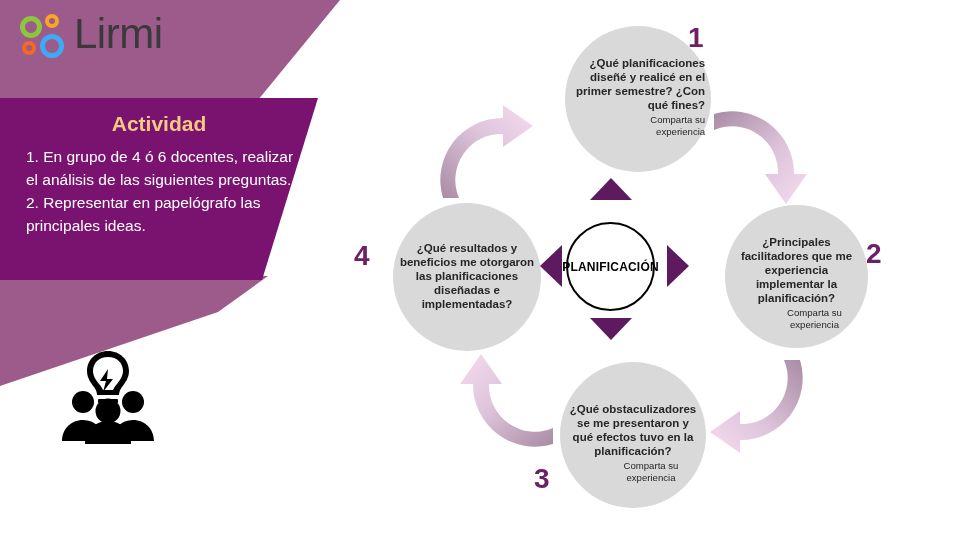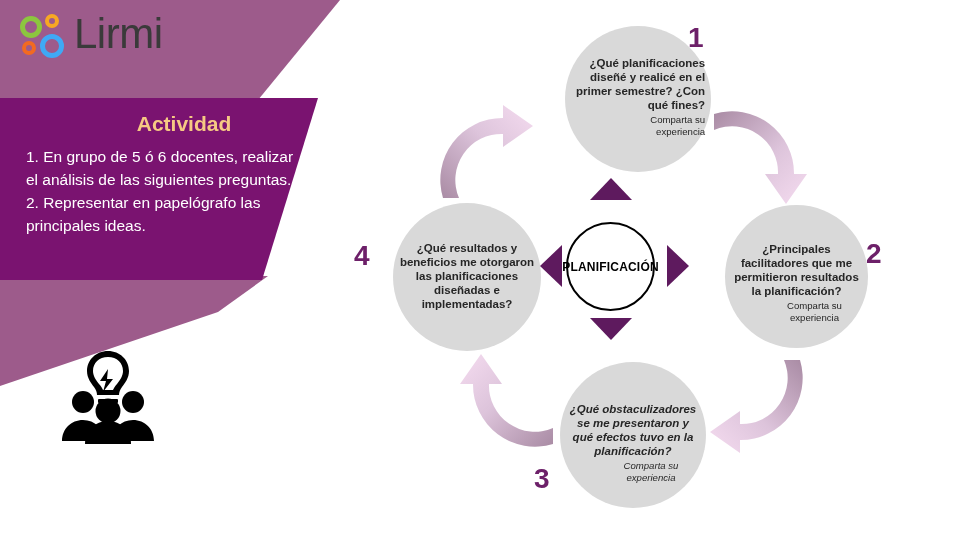--- a/index.html
+++ b/index.html
@@ -62,21 +62,20 @@
 
   
   .act-title {
     position: absolute;
     left: 0; top: 112px;
     width: 318px;
     text-align: center;
     font-size: 21px;
     font-weight: bold;
     color: #f6c983;
-    padding-left: 25px;
   }
   .act-body {
     position: absolute;
     left: 26px; top: 145px;
     width: 270px;
     font-size: 15.5px;
     line-height: 23px;
     color: #ffffff;
   }
 
@@ -153,21 +152,21 @@
     font-weight: normal;
     line-height: 12px;
     color: #262626;
     display: block;
     margin-top: 2px;
     padding-left: 36px;
   }
 
   #node1 { left: 565px; top: 26px;  width: 146px; height: 146px; text-align: right; }
   #node2 { left: 725px; top: 205px; width: 143px; height: 143px; }
-  #node3 { left: 560px; top: 362px; width: 146px; height: 146px; font-style: italic; }
+  #node3 { left: 560px; top: 362px; width: 146px; height: 146px; }
   #node4 { left: 393px; top: 203px; width: 148px; height: 148px; }
 
   #node1 .node-text { padding-bottom: 4px; }
   #node2 .node-text { transform: translateY(6px); }
   #node3 .node-text { transform: translateY(8px); }
 
   
   .center-node {
     position: absolute;
     left: 566px; top: 222px;
@@ -247,21 +246,21 @@
 
   <div class="logo">
     <span class="ring g"></span>
     <span class="ring y"></span>
     <span class="ring o"></span>
     <span class="ring b"></span>
     <span class="logo-word">Lirmi</span>
   </div>
 
   <div class="act-title">Actividad</div>
-  <div class="act-body" style="white-space: pre-line;">1. En grupo de 5 ó 6 docentes, realizar el análisis de las siguientes preguntas.
+  <div class="act-body" style="white-space: pre-line;">1. En grupo de 4 ó 6 docentes, realizar el análisis de las siguientes preguntas.
 2. Representar en papelógrafo las principales ideas.</div>
 
   <div class="team-icon">
     <svg width="100" height="100" viewBox="0 0 100 100" aria-hidden="true">
       <g fill="#000000">
         <path d="M50 6 C38 6 29 15 29 26 c0 7 4 12 7 16 2 3 3 5 3 8 h22 c0-3 1-5 3-8 3-4 7-9 7-16 C71 15 62 6 50 6 z
                  M50 12 c9 0 15 6 15 14 0 5-3 9-6 13-2 2-3 4-4 6 H45 c-1-2-2-4-4-6-3-4-6-8-6-13 0-8 6-14 15-14 z"></path>
         <rect x="40" y="54" width="20" height="4" rx="1"></rect>
         <rect x="42" y="61" width="16" height="4" rx="1"></rect>
         <path d="M44 68 h12 l-6 7 z"></path>
@@ -343,21 +342,21 @@
 
   <div class="node" id="node1">
     <div class="node-text">
       <span>¿Qué planificaciones diseñé y realicé en el primer semestre? ¿Con qué fines?</span>
       <span class="node-sub">Comparta su experiencia</span>
     </div>
   </div>
 
   <div class="node" id="node2">
     <div class="node-text">
-      <span>¿Principales facilitadores que me permitieron resultados la planificación?</span>
+      <span>¿Principales facilitadores que me experiencia implementar la planificación?</span>
       <span class="node-sub">Comparta su experiencia</span>
     </div>
   </div>
 
   <div class="node" id="node3">
     <div class="node-text">
       <span>¿Qué obstaculizadores se me presentaron y qué efectos tuvo en la planificación?</span>
       <span class="node-sub">Comparta su experiencia</span>
     </div>
   </div>

